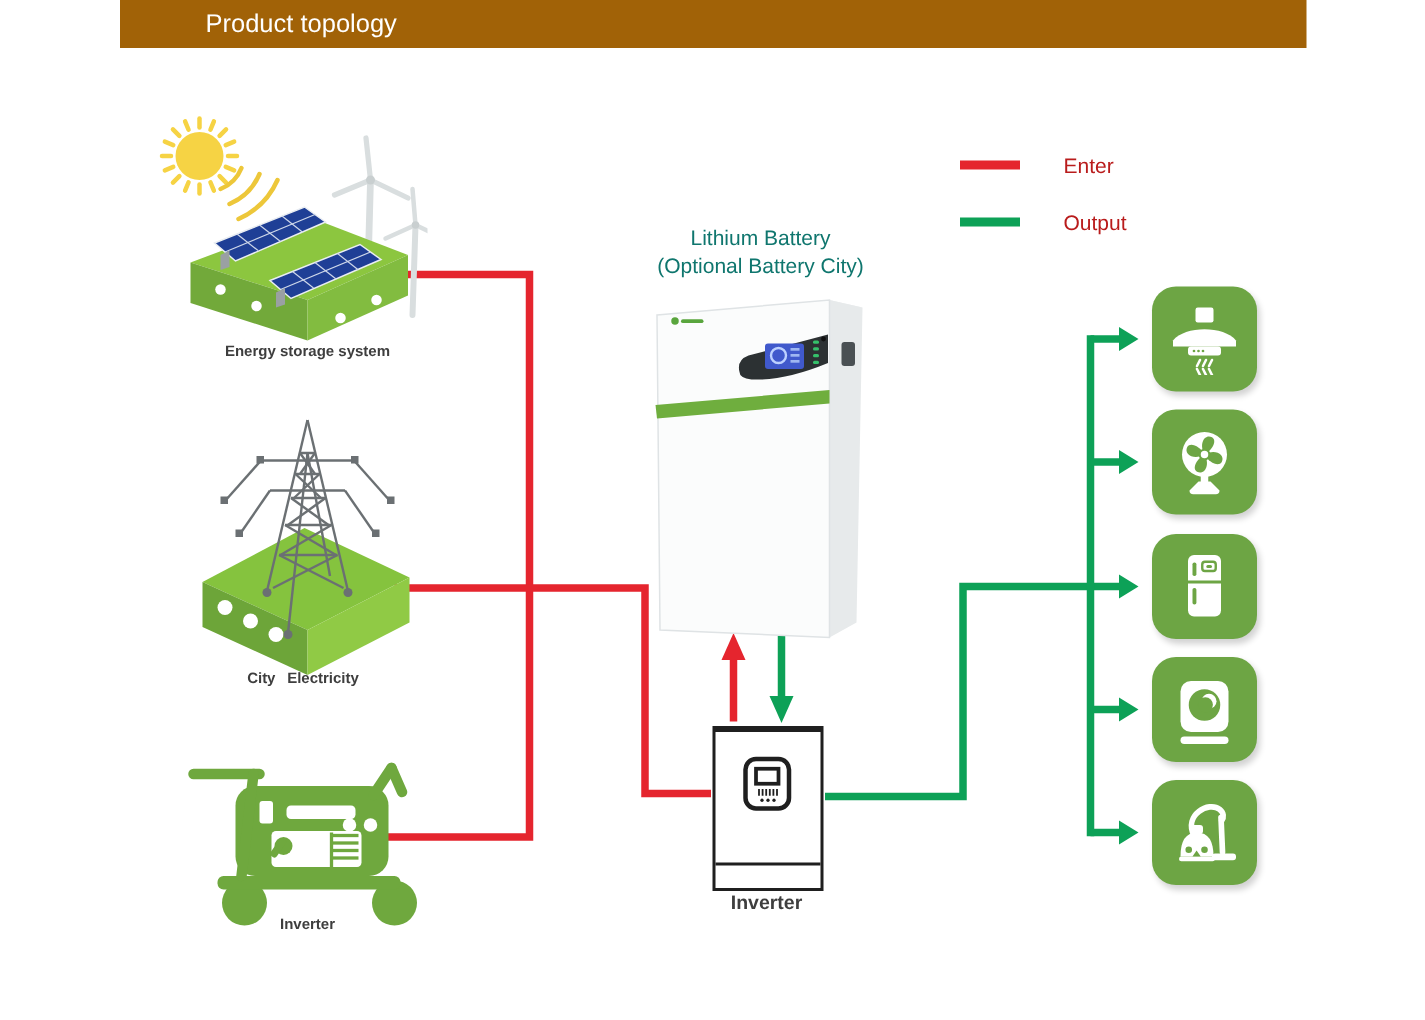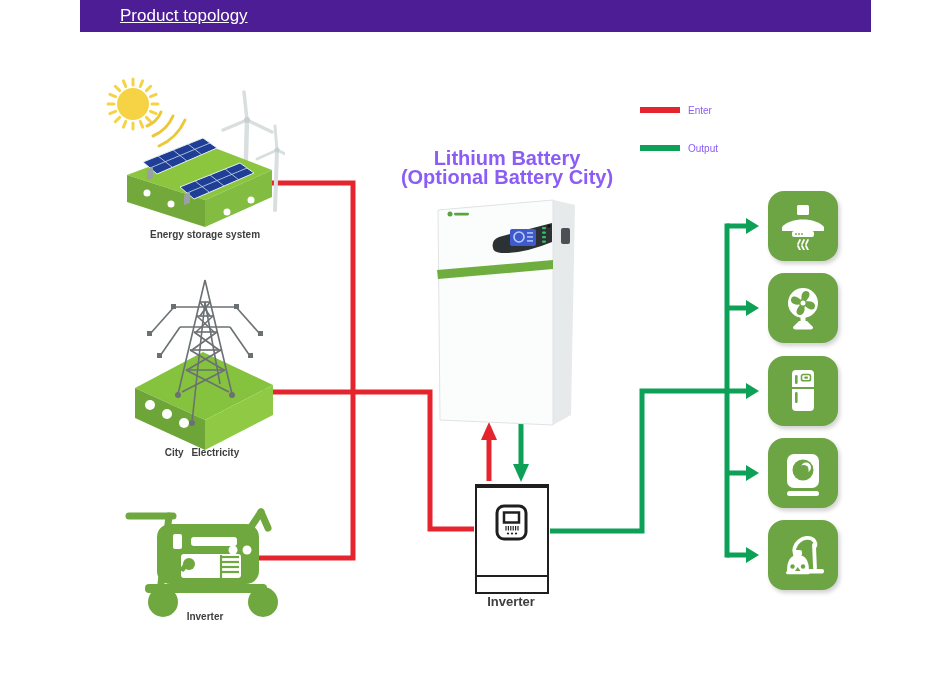--- a/index.html
+++ b/index.html
@@ -1,27 +1,27 @@
 <!DOCTYPE html>
 <html><head>
 <meta charset="utf-8">
 <style>
   html,body{margin:0;padding:0;background:#fff;}
   .canvas{position:relative;width:950px;height:680px;background:#fff;overflow:hidden;
           font-family:"Liberation Sans",sans-serif;}
-  .header-bar{position:absolute;left:80px;top:0;width:791px;height:32px;background:#4c1d95;
-              color:#fff;font-size:17px;line-height:32px;padding-left:40px;box-sizing:border-box;text-decoration:underline;}
+  .header-bar{position:absolute;left:80px;top:0;width:791px;height:32px;background:#a16207;
+              color:#fff;font-size:17px;line-height:32px;padding-left:57px;box-sizing:border-box;}
   .abs{position:absolute;}
   .node-label{position:absolute;text-align:center;font-weight:bold;font-size:10px;color:#3e3e3e;}
-  .battery-label{position:absolute;text-align:center;font-weight:bold;font-size:20px;color:#8b5cf6;line-height:19px;}
+  .battery-label{position:absolute;text-align:center;font-weight:normal;font-size:14px;color:#0f766e;line-height:19px;}
   .legend-row{position:absolute;display:flex;align-items:center;gap:8px;height:16px;}
   .legend-swatch{width:40px;height:6px;}
   .sw-red{background:#e5252e;}
   .sw-green{background:#0da157;}
-  .legend-text{font-size:10px;color:#8b5cf6;}
+  .legend-text{font-size:14px;color:#b91c1c;margin-left:21px;}
   .tile{position:absolute;left:768px;width:70px;height:70px;background:#6da544;border-radius:16px;
         box-shadow:2px 3px 4px rgba(0,0,0,0.18);display:flex;align-items:center;justify-content:center;}
   .inverter-box{position:absolute;left:475px;top:484px;width:74px;height:110px;background:#fff;
                 border:2px solid #1f1f1f;border-top-width:4px;box-sizing:border-box;}
   .inverter-divider{position:absolute;left:0;right:0;bottom:15px;height:2px;background:#1f1f1f;}
   .inverter-icon-wrap{display:flex;justify-content:center;margin-top:16px;}
   svg{display:block;}
   .word-gap{word-spacing:5px;}
 </style>
 </head>

